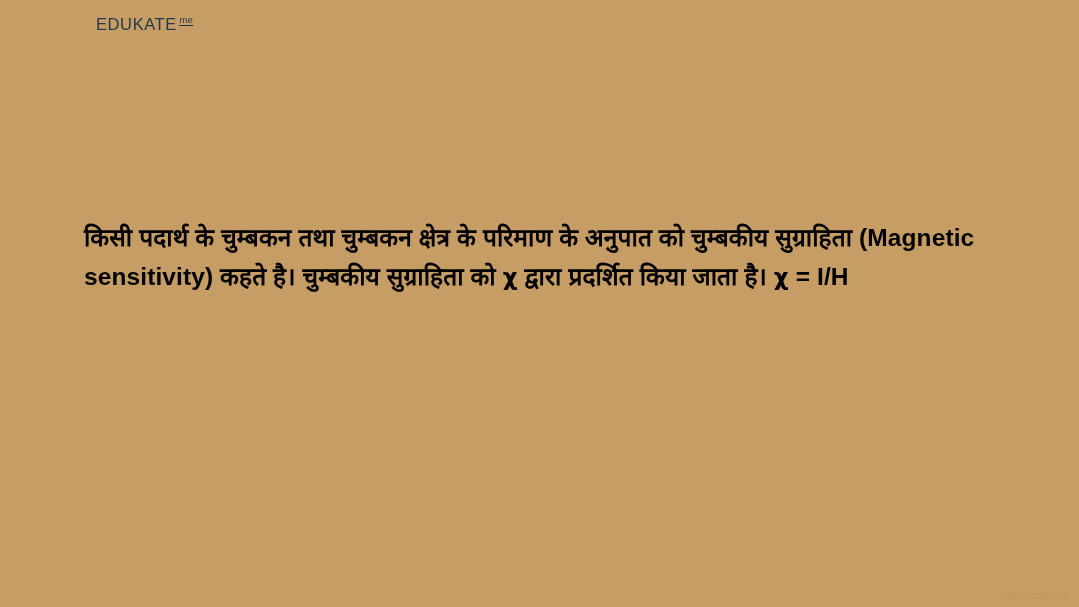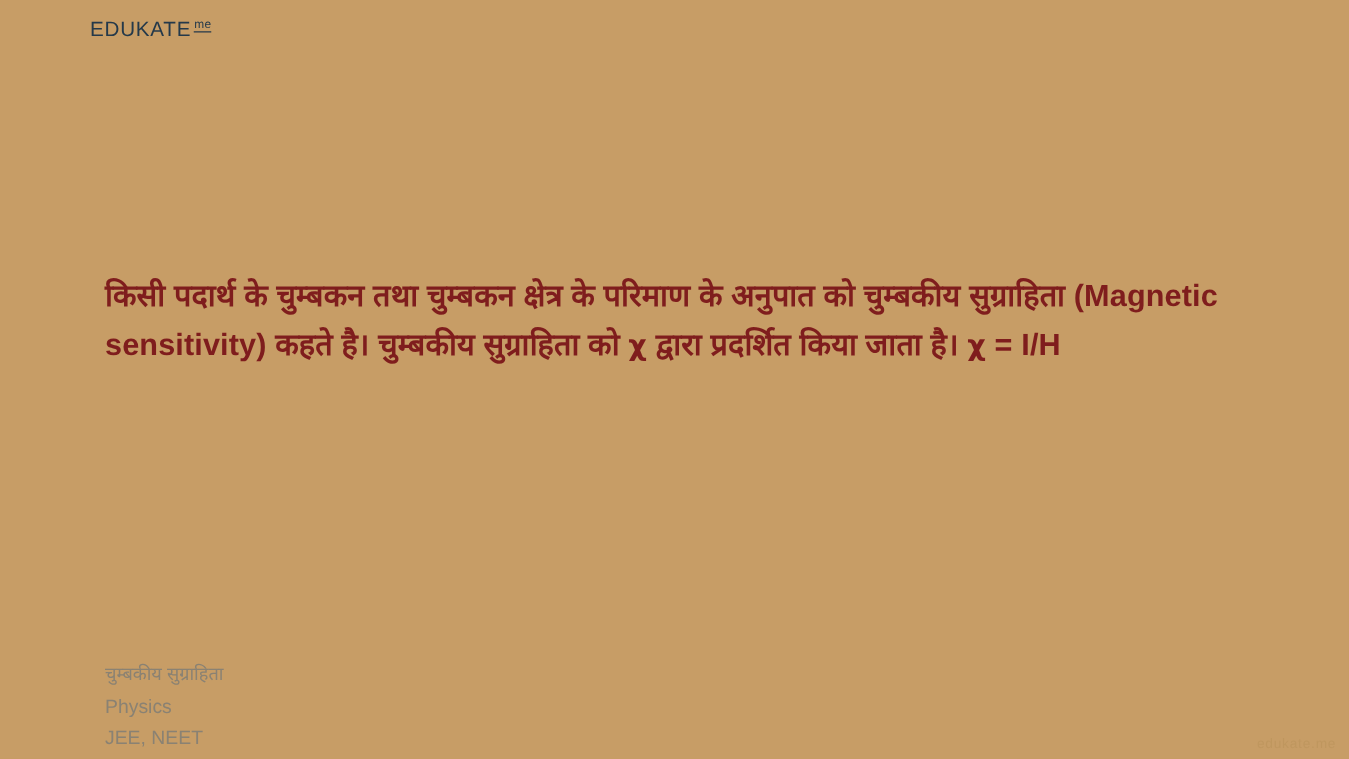--- a/index.html
+++ b/index.html
@@ -20,21 +20,21 @@
   .slide {
     position: relative;
     width: 1079px;
     height: 607px;
     background: #c79d66;
   }
 
   
   .brand {
     position: absolute;
-    left: 72px;
+    left: 96px;
     top: 16px;
     display: flex;
     align-items: flex-start;
     line-height: 1;
     color: #24394a;
     user-select: none;
   }
   .brand-word {
     font-family: "Liberation Sans", sans-serif;
     font-size: 16.5px;
@@ -55,21 +55,21 @@
     line-height: 1;
     text-align: center;
   }
 
   
   .body-text {
     position: absolute;
     left: 84px;
     top: 218px;
     width: 920px;
-    color: #7f1d1d;
+    color: #000000;
     font-family: "Liberation Sans", sans-serif;
     font-size: 24.5px;
     font-weight: 700;
     line-height: 39px;
     letter-spacing: 0.1px;
     text-align: left;
   }
   .body-text .ltn {
     font-family: "Liberation Sans", sans-serif;
     font-weight: 700;
@@ -116,21 +116,16 @@
     <span class="brand-word">EDUKATE</span>
     <span class="brand-sup">me</span>
   </div>
 
   <div class="body-text">
     <span>किसी पदार्थ के चुम्बकन तथा चुम्बकन क्षेत्र के परिमाण के अनुपात को चुम्बकीय</span>
     <span>सुग्राहिता </span><span class="ltn">(Magnetic sensitivity)</span><span> कहते है। चुम्बकीय सुग्राहिता को </span><span class="chi">χ</span><span> द्वारा</span>
     <span>प्रदर्शित किया जाता है। </span><span class="chi">χ</span><span class="ltn"> = I/H</span>
   </div>
 
-  <div class="footer">
-    <div class="footer-line footer-topic">चुम्बकीय सुग्राहिता</div>
-    <div class="footer-line">Physics</div>
-    <div class="footer-line">JEE, NEET</div>
-  </div>
 
   <div class="watermark">edukate.me</div>
 
 </div>
 
 </body></html>

